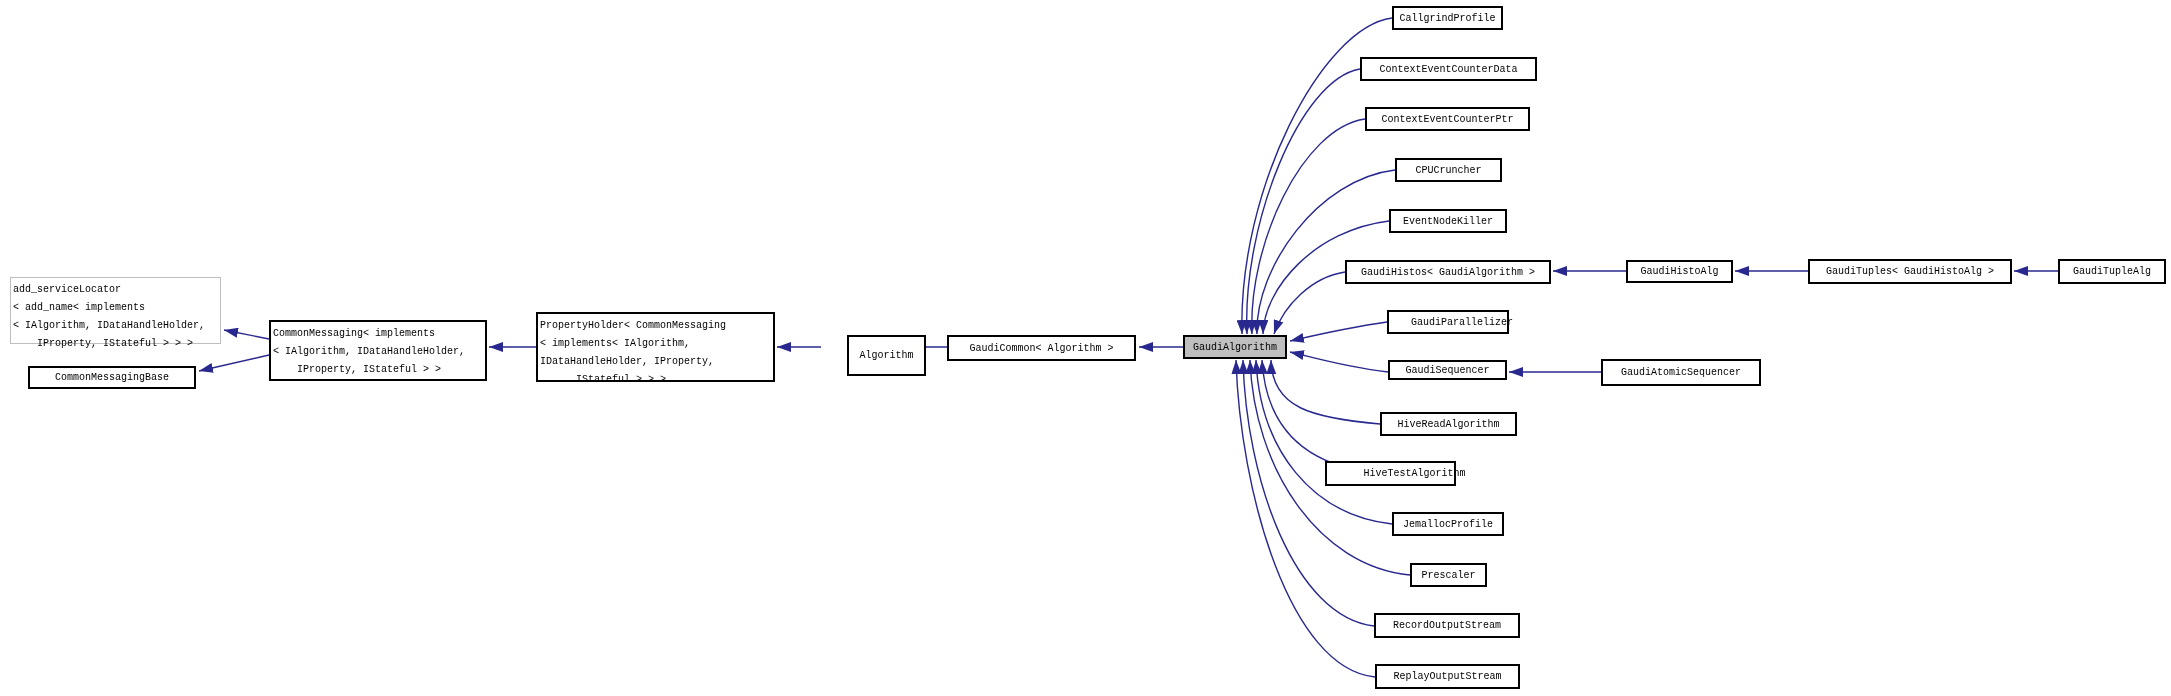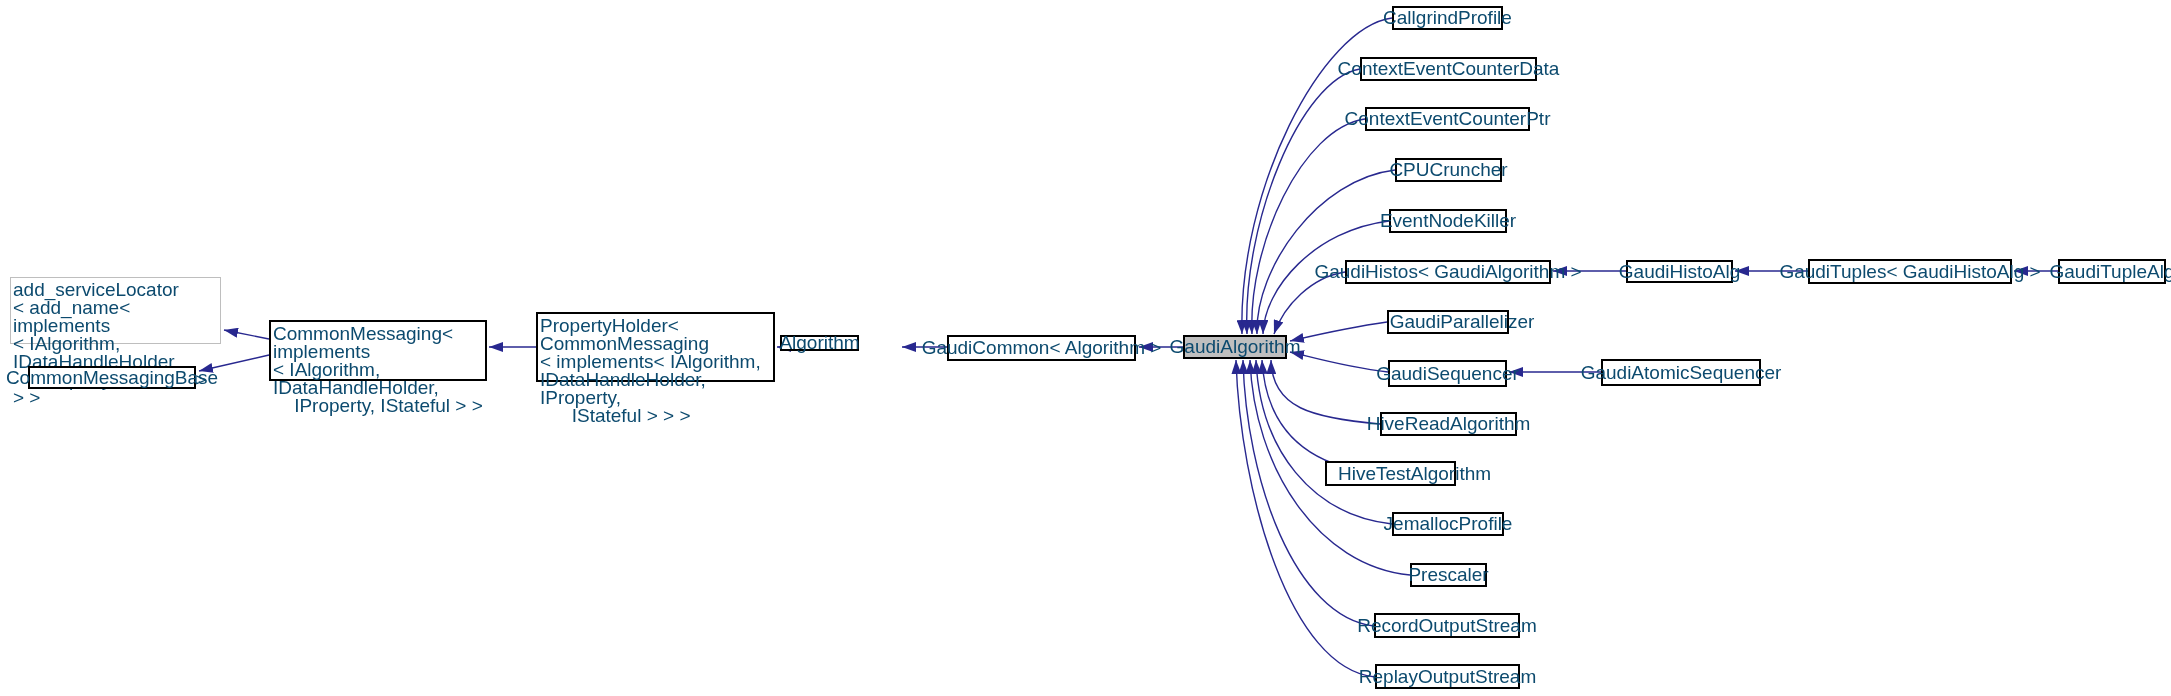--- a/index.html
+++ b/index.html
@@ -11,27 +11,28 @@
     font-family: "Liberation Sans", sans-serif;
     overflow: hidden;
   }
   svg.edges { position: absolute; left: 0; top: 0; z-index: 0; }
   svg.edges path { stroke: #28288F; stroke-width: 1.4; fill: none; }
   .node {
     position: absolute;
     box-sizing: border-box;
     background: #ffffff;
     border: 2px solid #000000;
-    color: #0c4a6e;
-    font-size: 19px;
+    color: #000000;
+    font-size: 10px;
     display: flex;
     align-items: center;
     justify-content: center;
     white-space: nowrap;
     z-index: 1;
+    font-family: Liberation Mono, monospace;
   }
   .node.multi {
     display: block;
     white-space: pre-wrap;
     text-align: left;
     padding: 3px 2px;
     line-height: 18px;
   }
   .node.focus { background: #BFBFBF; }
   .node.truncated { border: 1px solid #BEBEBE; }
@@ -86,41 +87,41 @@
 
   <div class="node multi" style="left:269px; top:320px; width:218px; height:61px;">CommonMessaging&lt; implements
 &lt; IAlgorithm, IDataHandleHolder,
     IProperty, IStateful &gt; &gt;</div>
 
   <div class="node multi" style="left:536px; top:312px; width:239px; height:70px;">PropertyHolder&lt; CommonMessaging
 &lt; implements&lt; IAlgorithm,
 IDataHandleHolder, IProperty,
       IStateful &gt; &gt; &gt;</div>
 
-  <div class="node" style="left:780px; top:335px; width:79px; height:16px;">Algorithm</div>
+  <div class="node" style="left:847px; top:335px; width:79px; height:41px;">Algorithm</div>
 
   <div class="node" style="left:947px; top:335px; width:189px; height:26px;">GaudiCommon&lt; Algorithm &gt;</div>
 
   <div class="node focus" style="left:1183px; top:335px; width:104px; height:24px;">GaudiAlgorithm</div>
 
   <div class="node" style="left:1392px; top:6px; width:111px; height:24px;">CallgrindProfile</div>
 
   <div class="node" style="left:1360px; top:57px; width:177px; height:24px;">ContextEventCounterData</div>
 
   <div class="node" style="left:1365px; top:107px; width:165px; height:24px;">ContextEventCounterPtr</div>
 
   <div class="node" style="left:1395px; top:158px; width:107px; height:24px;">CPUCruncher</div>
 
   <div class="node" style="left:1389px; top:209px; width:118px; height:24px;">EventNodeKiller</div>
 
   <div class="node" style="left:1345px; top:260px; width:206px; height:24px;">GaudiHistos&lt; GaudiAlgorithm &gt;</div>
 
   <div class="node" style="left:1387px; top:310px; width:122px; height:24px;padding-left:28px;">GaudiParallelizer</div>
 
-  <div class="node" style="left:1388px; top:360px; width:119px; height:27px;">GaudiSequencer</div>
+  <div class="node" style="left:1388px; top:360px; width:119px; height:20px;">GaudiSequencer</div>
 
   <div class="node" style="left:1380px; top:412px; width:137px; height:24px;">HiveReadAlgorithm</div>
 
   <div class="node" style="left:1325px; top:461px; width:131px; height:25px;padding-left:48px;">HiveTestAlgorithm</div>
 
   <div class="node" style="left:1392px; top:512px; width:112px; height:24px;">JemallocProfile</div>
 
   <div class="node" style="left:1410px; top:563px; width:77px; height:24px;">Prescaler</div>
 
   <div class="node" style="left:1374px; top:613px; width:146px; height:25px;">RecordOutputStream</div>

